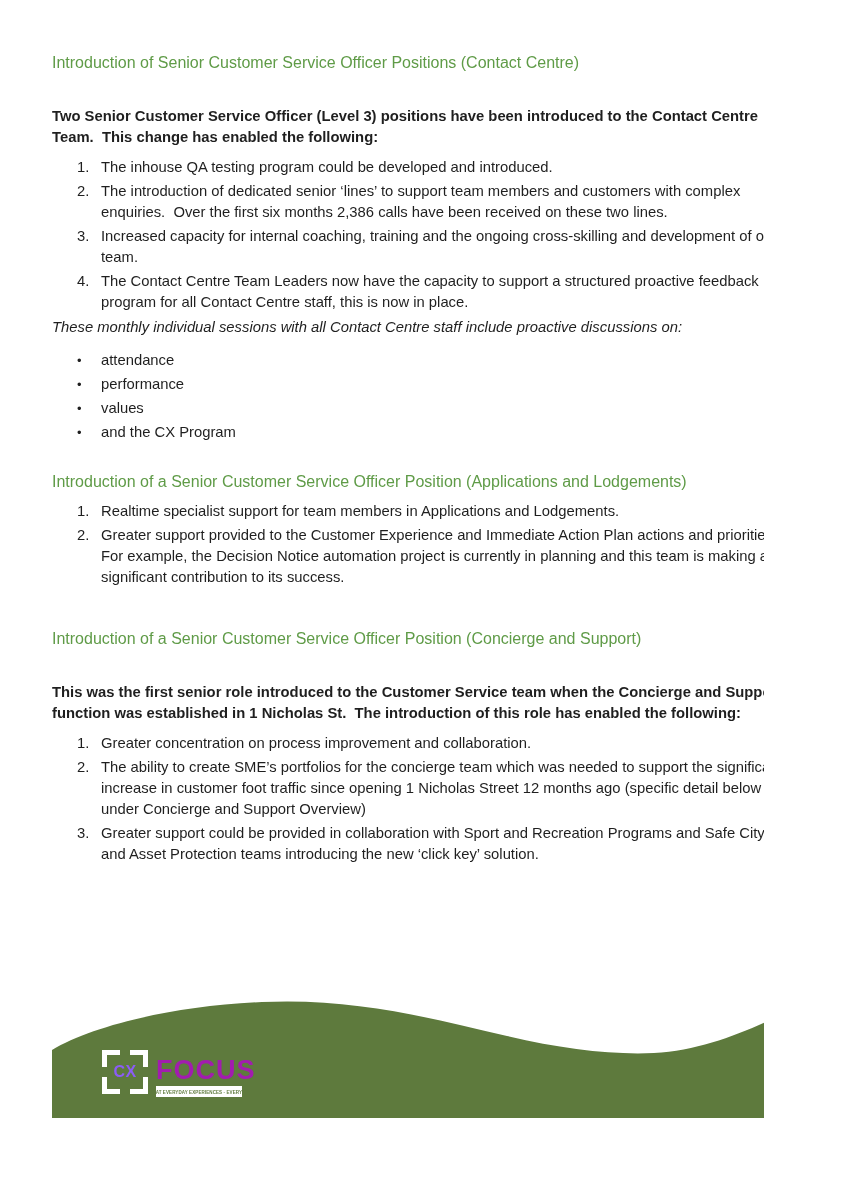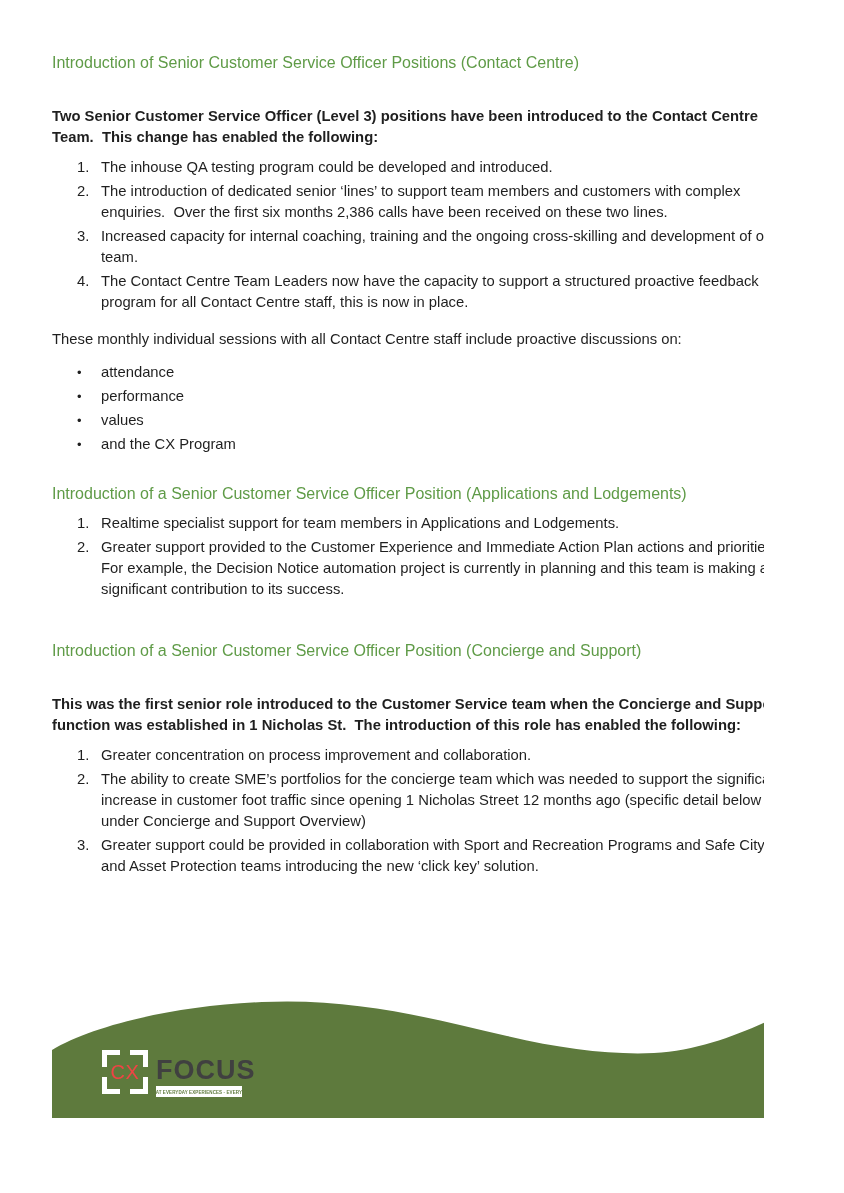--- a/index.html
+++ b/index.html
@@ -39,21 +39,21 @@
     font-size: 14.8px;
     line-height: 21px;
     margin-bottom: 3px;
   }
   .oli .num, .bli .bullet {
     flex: 0 0 24px;
     margin-left: 25px;
   }
   .bli .bullet { font-size: 13px; line-height: 21px; }
   .oli .itext, .bli .itext { flex: 1; white-space: pre-wrap; }
-  .follow { margin-top: 16px; }
+  .follow { margin-top: 4px; font-style: italic; }
   .blist { margin-top: 12px; }
   .sec-gap { margin-top: 29px; }
   .sec-gap-lg { margin-top: 41px; }
 
   
   .footer {
     position: absolute;
     left: 52px;
     top: 1000px;
     width: 741px;
@@ -73,25 +73,25 @@
     height: 44px;
   }
   .viewfinder .corner { position: absolute; width: 13px; height: 12px; }
   .corner.tl { left: 0; top: 0; border-left: 5px solid #fff; border-top: 5px solid #fff; }
   .corner.tr { right: 0; top: 0; border-right: 5px solid #fff; border-top: 5px solid #fff; }
   .corner.bl { left: 0; bottom: 0; border-left: 5px solid #fff; border-bottom: 5px solid #fff; }
   .corner.br { right: 0; bottom: 0; border-right: 5px solid #fff; border-bottom: 5px solid #fff; }
   .viewfinder .cx {
     position: absolute; left: 0; top: 0; width: 100%; height: 100%;
     display: flex; align-items: center; justify-content: center;
-    color: #ef4444; font-weight: normal; font-size: 20px; letter-spacing: 0.5px;
+    color: #8b5cf6; font-weight: bold; font-size: 16px; letter-spacing: 0.5px;
   }
   .logo-right { margin-left: 8px; display: flex; flex-direction: column; }
   .logo-focus {
-    color: #404040; font-weight: bold; font-size: 27px; line-height: 27px;
+    color: #a21caf; font-weight: bold; font-size: 27px; line-height: 27px;
     letter-spacing: 1px; margin-top: 7px;
   }
   .logo-subbar {
     margin-top: 2px;
     background: #ffffff;
     height: 11px;
     width: 86px;
     display: flex; align-items: center; justify-content: center;
     overflow: hidden;
   }

